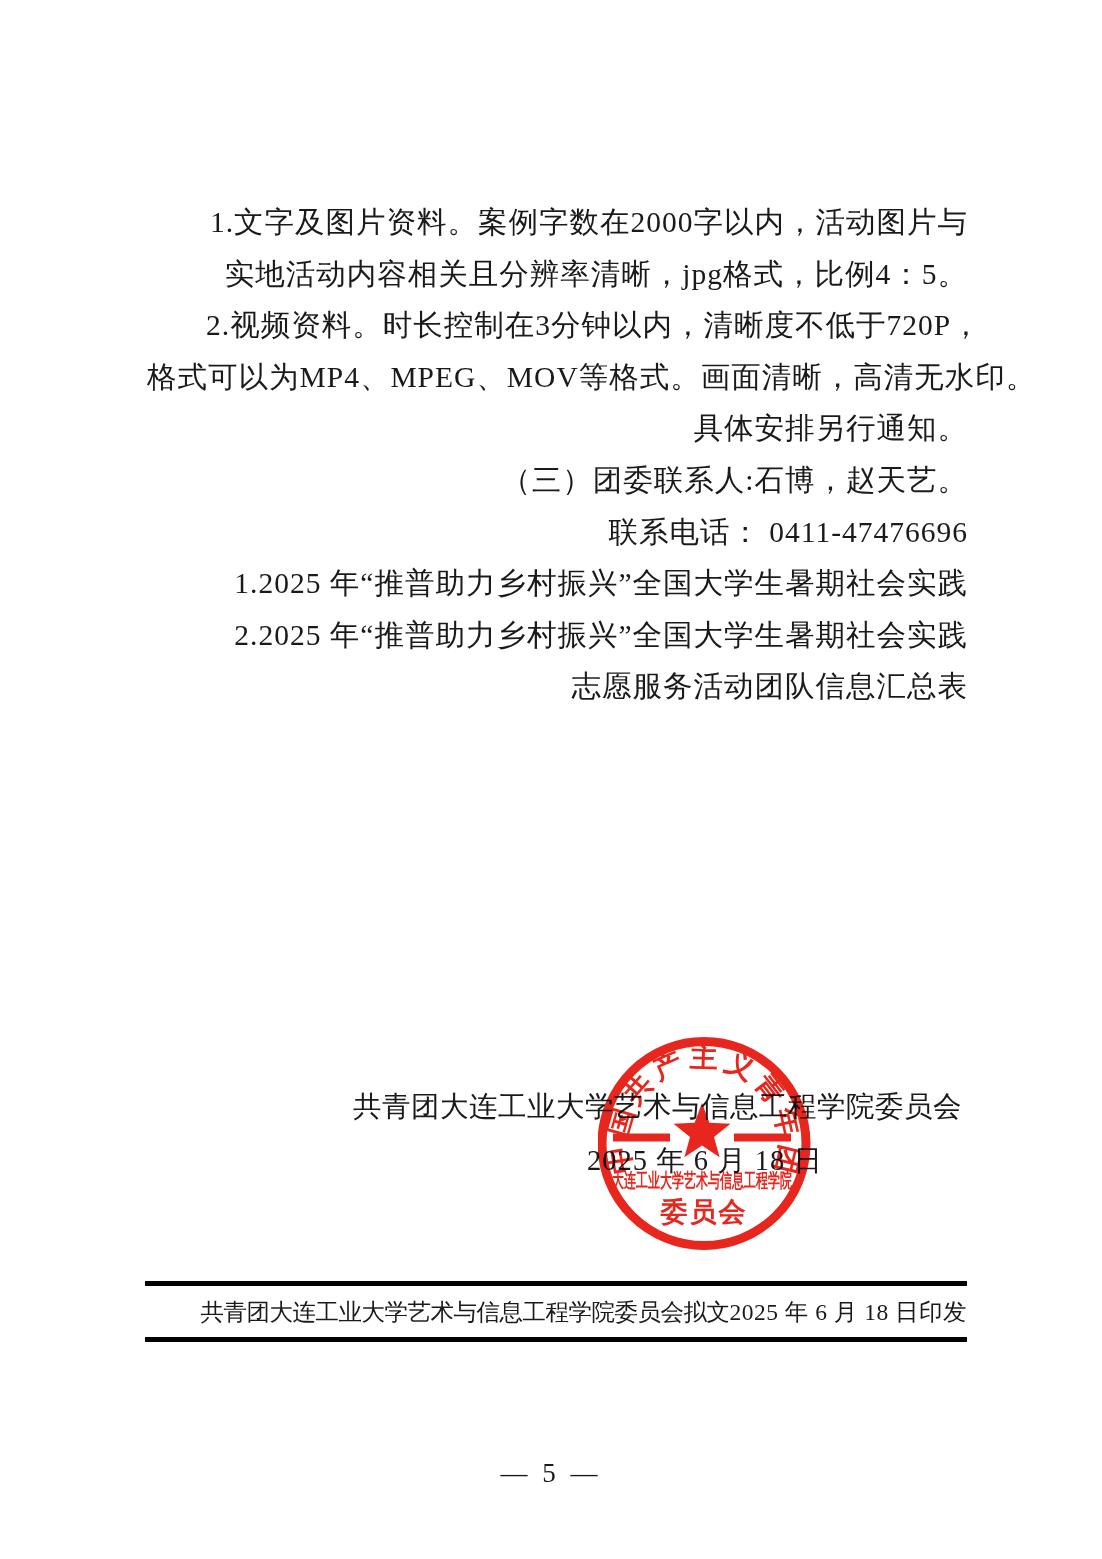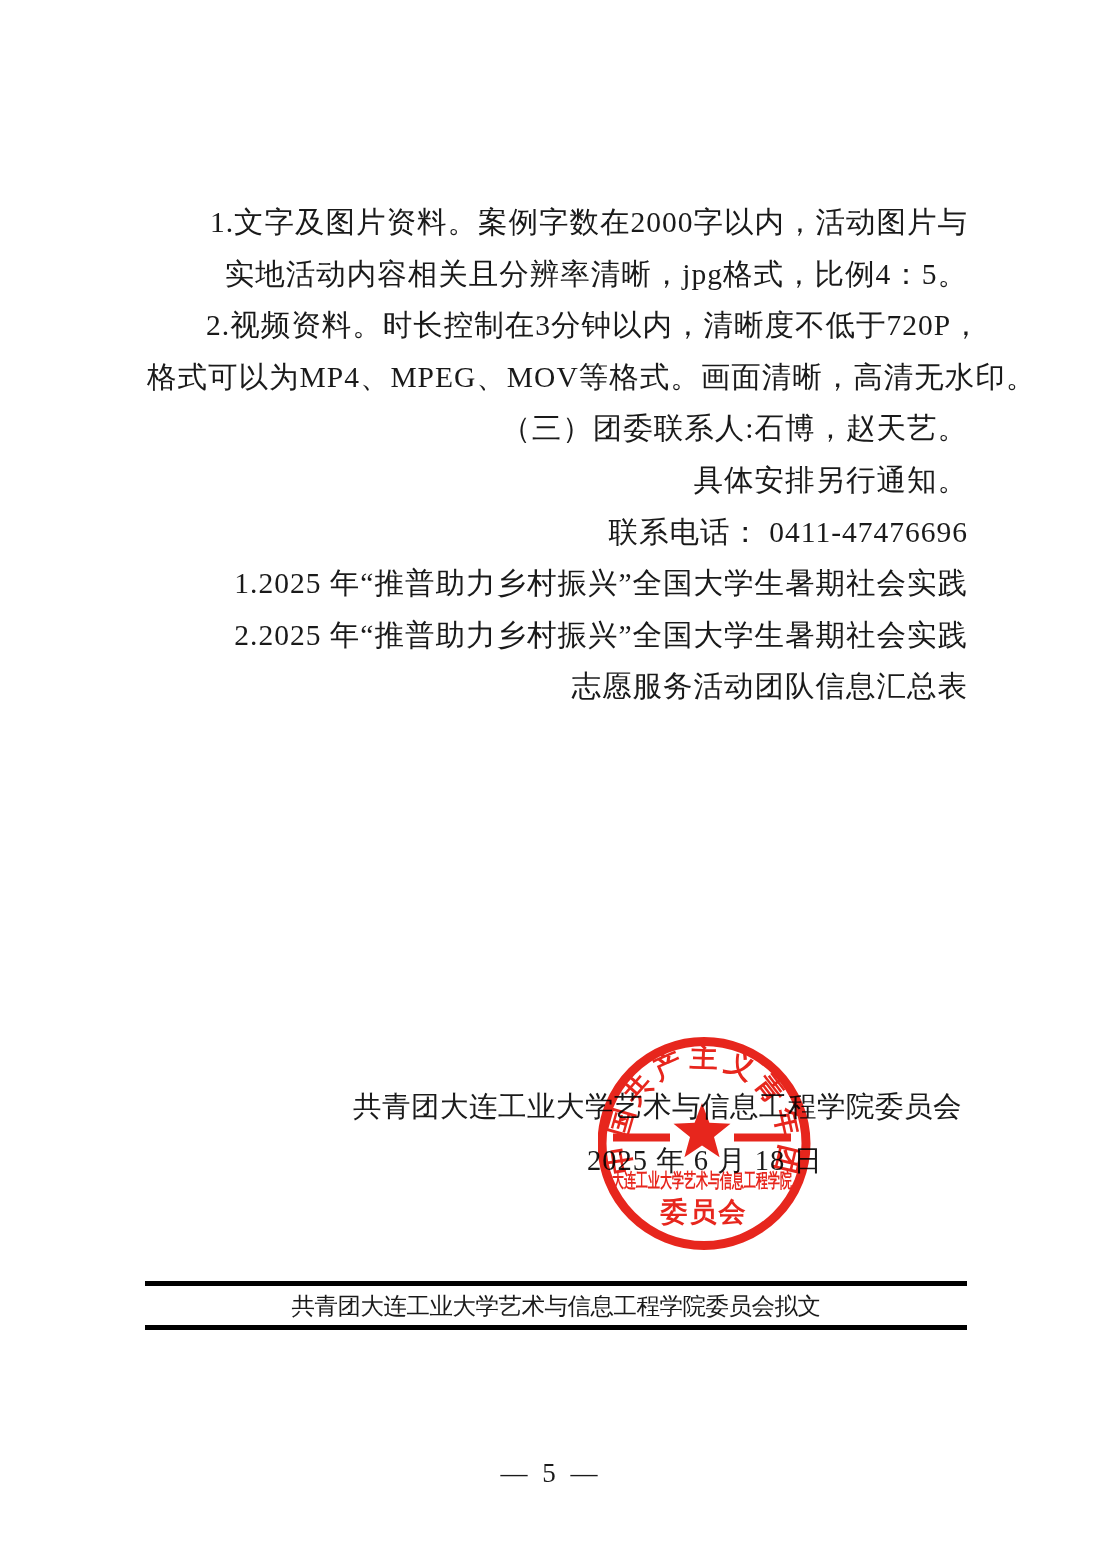--- a/index.html
+++ b/index.html
@@ -53,23 +53,23 @@
   
   .footer{
     position:absolute;
     left:145px;top:1281px;width:822px;
     border-top:5px solid #000;
     border-bottom:5px solid #000;
     z-index:1;
   }
   .footer-row{
     display:flex;
-    justify-content:center;
+    justify-content:flex-end;
     align-items:center;
-    height:39px;
+    height:51px;
     font-size:23.5px;
   }
   .footer-left{letter-spacing:-.5px;white-space:nowrap;}
   .footer-right{letter-spacing:.5px;white-space:nowrap;}
   
   .page-number{
     position:absolute;
     top:1458px;left:0;width:100%;
     text-align:center;
     font-size:27px;
@@ -79,22 +79,22 @@
 </head>
 <body>
 
 <div class="page">
 
   <main class="doc-body">
     <div class="line indent">1.文字及图片资料。案例字数在2000字以内，活动图片与</div>
     <div class="line">实地活动内容相关且分辨率清晰，jpg格式，比例4：5。</div>
     <div class="line indent">2.视频资料。时长控制在3分钟以内，清晰度不低于720P，</div>
     <div class="line">格式可以为MP4、MPEG、MOV等格式。画面清晰，高清无水印。</div>
+    <div class="line indent">具体安排另行通知。</div>
     <div class="line indent">（三）团委联系人:石博，赵天艺。</div>
-    <div class="line indent">具体安排另行通知。</div>
     <div class="line indent">联系电话： 0411-47476696</div>
     <div class="line indent">1.2025 年“推普助力乡村振兴”全国大学生暑期社会实践</div>
     <div class="line indent">2.2025 年“推普助力乡村振兴”全国大学生暑期社会实践</div>
     <div class="line">志愿服务活动团队信息汇总表</div>
   </main>
 
   <div class="sig-org">共青团大连工业大学艺术与信息工程学院委员会</div>
   <div class="sig-date">2025 年 6 月 18 日</div>
 
   <div class="stamp">
@@ -108,18 +108,19 @@
       <rect x="136" y="96.5" width="57" height="8" fill="#e7261d"></rect>
       <polygon fill="#e7261d" points="104,66 111.4,85.8 132.5,86.7 116,99.9 121.6,120.3 104,108.6 86.4,120.3 92,99.9 75.5,86.7 96.6,85.8"></polygon>
       <text class="seal-sans" x="104" y="150" font-size="19.5" fill="#e7261d" text-anchor="middle" textLength="180" lengthAdjust="spacingAndGlyphs">大连工业大学艺术与信息工程学院</text>
       <text class="seal-sans" x="106" y="184" font-size="27" fill="#e7261d" text-anchor="middle" letter-spacing="2">委员会</text>
     </svg>
   </div>
 
   <footer class="footer">
     <div class="footer-row">
       <span class="footer-left">共青团大连工业大学艺术与信息工程学院委员会拟文</span>
+      <span class="footer-right">2025 年 6 月 18 日印发</span>
     </div>
   </footer>
 
   <div class="page-number">— 5 —</div>
 
 </div>
 
 </body></html>

